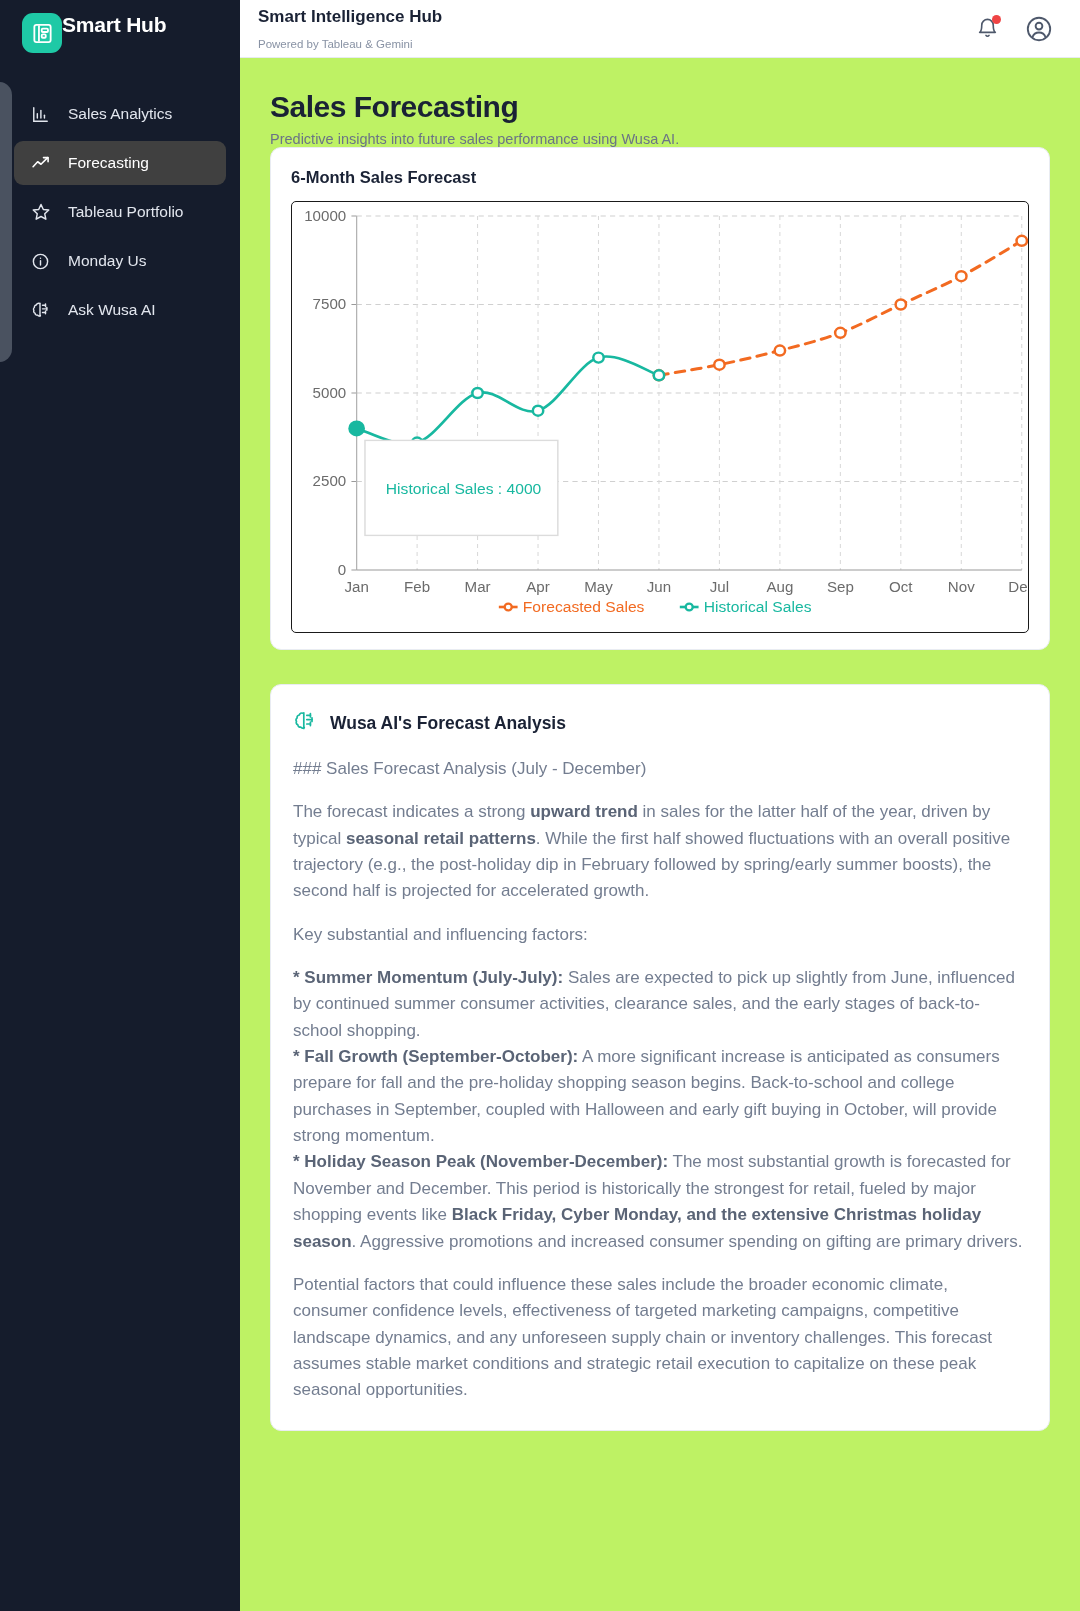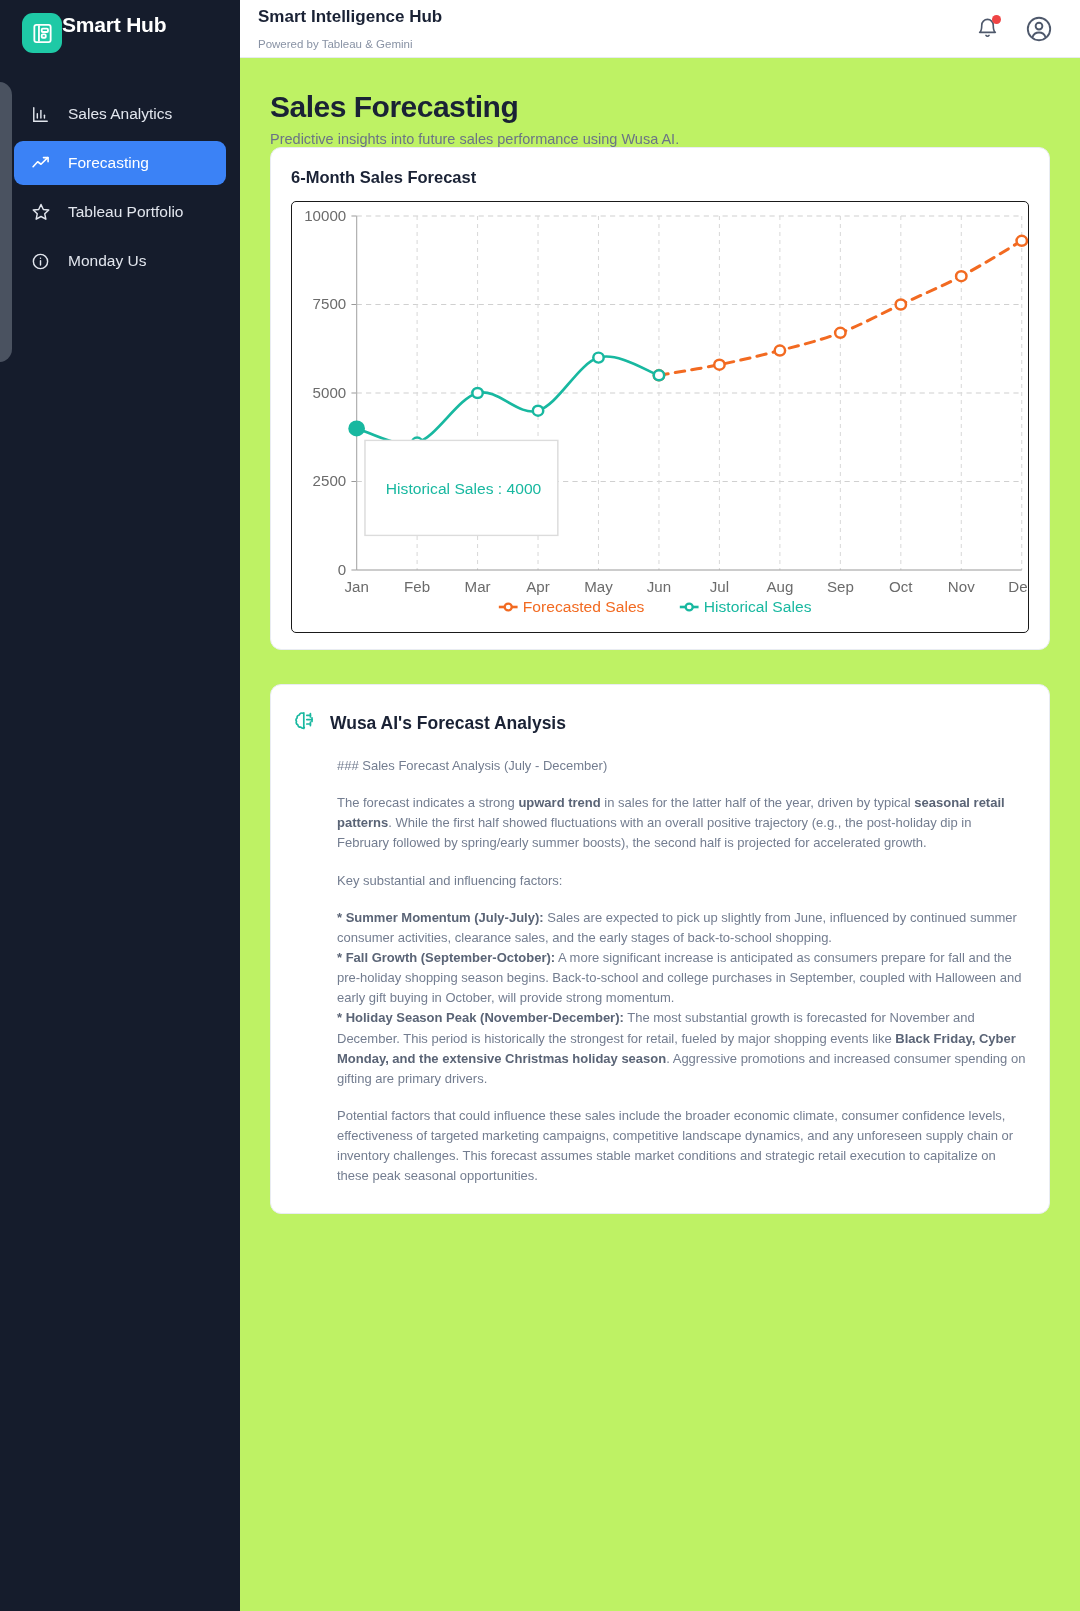--- a/index.html
+++ b/index.html
@@ -60,21 +60,21 @@
     height: 44px;
     padding: 0 16px;
     border-radius: 9px;
     color: #e2e6ee;
     font-size: 15.5px;
     cursor: pointer;
     position: relative;
     z-index: 3;
   }
   .nav-item .nav-ico { width: 21px; height: 21px; flex: 0 0 21px; display:flex; align-items:center; justify-content:center;}
-  .nav-item.active { background: #3b82f6; color: #ffffff; font-weight: 500; }
+  .nav-item.active { background: #404040; color: #ffffff; font-weight: 500; }
   .nav-label { white-space: nowrap; }
 
   
   .main { flex: 1; display: flex; flex-direction: column; min-width: 0; background: #bef264; }
   .topbar {
     height: 58px;
     background: #ffffff;
     border-bottom: 1px solid #e7eaf0;
     display: flex;
     align-items: center;
@@ -110,21 +110,21 @@
     height: 432px;
     position: relative;
     background: #fff;
   }
   .chart-svg { display: block; width: 100%; height: 100%; }
 
   
   .card-analysis { padding: 24px 22px 26px 22px; margin-top: 34px; }
   .analysis-head { display: flex; align-items: center; gap: 13px; margin-bottom: 19px; }
   .analysis-title { font-size: 17.5px; font-weight: bold; color: #1a2235; }
-  .analysis-body { font-size: 13px; line-height: 1.55; color: #737d90; margin-left: 44px; }
+  .analysis-body { font-size: 17px; line-height: 1.55; color: #737d90; }
   .analysis-body p { margin: 0 0 17px 0; }
   .analysis-body p:last-child { margin-bottom: 0; }
   .analysis-body b { color: #5a6476; font-weight: bold; }
   .tight { margin-bottom: 0 !important; }
 </style>
 </head>
 <body>
 
 <div class="app">
 
@@ -181,20 +181,31 @@
         <span class="nav-ico">
           <svg width="19" height="19" viewBox="0 0 24 24" fill="none" stroke="currentColor" stroke-width="1.8" stroke-linecap="round">
             <circle cx="12" cy="12" r="9"></circle>
             <line x1="12" y1="11" x2="12" y2="16.5"></line>
             <circle cx="12" cy="7.8" r="0.9" fill="currentColor" stroke="none"></circle>
           </svg>
         </span>
         <span class="nav-label">Monday Us</span>
       </div>
 
+      <div class="nav-item">
+        <span class="nav-ico">
+          <svg width="20" height="20" viewBox="0 0 24 24" fill="none" stroke="currentColor" stroke-width="1.7" stroke-linecap="round" stroke-linejoin="round">
+            <path d="M10 4.2c-1.6-.6-3.3.2-3.7 1.8-1.5.2-2.5 1.5-2.2 3-1.2.7-1.5 2.3-.6 3.4-.7 1.3-.1 2.9 1.3 3.4.1 1.6 1.6 2.7 3.1 2.3.7 1.2 2.4 1.4 3.4.4"></path>
+            <line x1="10.8" y1="3.8" x2="10.8" y2="19.4"></line>
+            <path d="M13.8 6.3h3.6M13.8 10.6h5.2M13.8 15h3.6"></path>
+            <path d="M17.4 4.6v3.4M19 8.8v3.6M17.4 13.2v3.4"></path>
+          </svg>
+        </span>
+        <span class="nav-label">Ask Wusa AI</span>
+      </div>
 
     </nav>
   </aside>
 
   <div class="main">
 
     <header class="topbar">
       <div>
         <div class="topbar-title">Smart Intelligence Hub</div>
         <div class="topbar-sub">Powered by Tableau &amp; Gemini</div>

